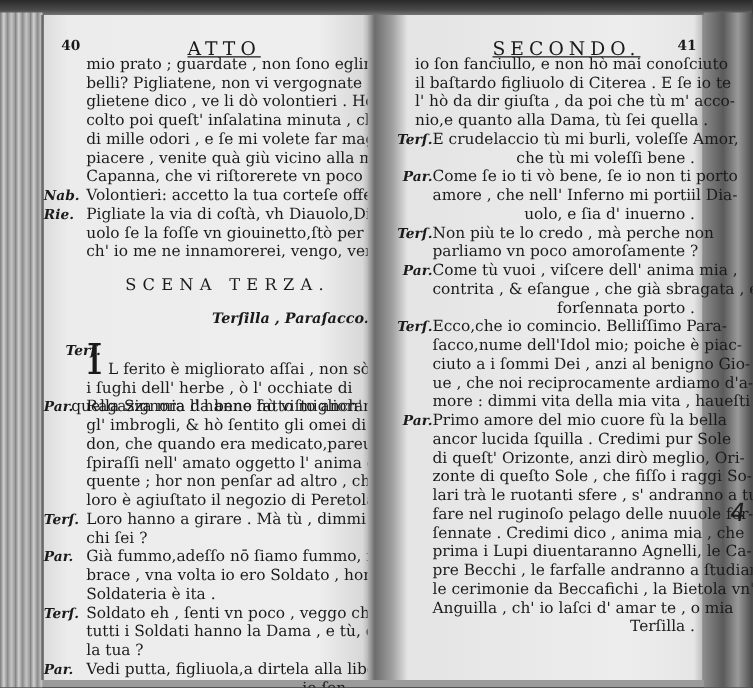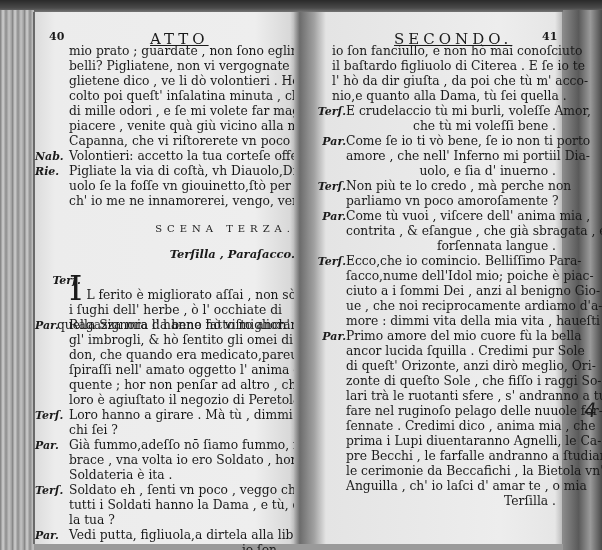--- a/index.html
+++ b/index.html
@@ -56,21 +56,21 @@
     white-space:nowrap;
   }
   .line { height:15px; }
   .indent { padding-left:20px; }
   .sp {
     font-style:italic; font-weight:bold; font-size:11px;
     display:inline-block; width:34px; margin-left:-34px;
   }
   .speech { padding-left:34px; }
   .scene-title {
-    text-align:right; font-size:10px; letter-spacing:5px; height:20px; margin-top:12px;
+    text-align:center; font-size:13px; letter-spacing:5px; height:20px; margin-top:12px;
   }
   .characters {
     text-align:right; font-style:italic; font-weight:bold; font-size:11.5px; height:26px; margin-top:6px;
   }
   .dropcap {
     float:left; font-size:34px; line-height:30px; margin:0 4px 0 0; font-weight:normal;
   }
   .catch { text-align:right; padding-right:18px; }
 </style>
 </head>
@@ -153,21 +153,21 @@
 
       <div class="line"><span class="sp">Par.</span><span>Come ſe io ti vò bene, ſe io non ti porto</span></div>
       <div class="line">amore , che nell' Inferno mi portiil Dia-</div>
       <div class="line">uolo, e ſia d' inuerno .</div>
 
       <div class="line"><span class="sp">Terſ.</span><span>Non più te lo credo , mà perche non</span></div>
       <div class="line">parliamo vn poco amoroſamente ?</div>
 
       <div class="line"><span class="sp">Par.</span><span>Come tù vuoi , viſcere dell' anima mia ,</span></div>
       <div class="line">contrita , &amp; eſangue , che già sbragata , e</div>
-      <div class="line">forſennata langue .</div>
+      <div class="line">forſennata porto .</div>
 
       <div class="line"><span class="sp">Terſ.</span><span>Ecco,che io comincio. Belliſſimo Para-</span></div>
       <div class="line">ſacco,nume dell'Idol mio; poiche è piac-</div>
       <div class="line">ciuto a i ſommi Dei , anzi al benigno Gio-</div>
       <div class="line">ue , che noi reciprocamente ardiamo d'a-</div>
       <div class="line">more : dimmi vita della mia vita , haueſti</div>
 
       <div class="line"><span class="sp">Par.</span><span>Primo amore del mio cuore fù la bella</span></div>
       <div class="line">ancor lucida ſquilla . Credimi pur Sole</div>
       <div class="line">di queſt' Orizonte, anzi dirò meglio, Ori-</div>

